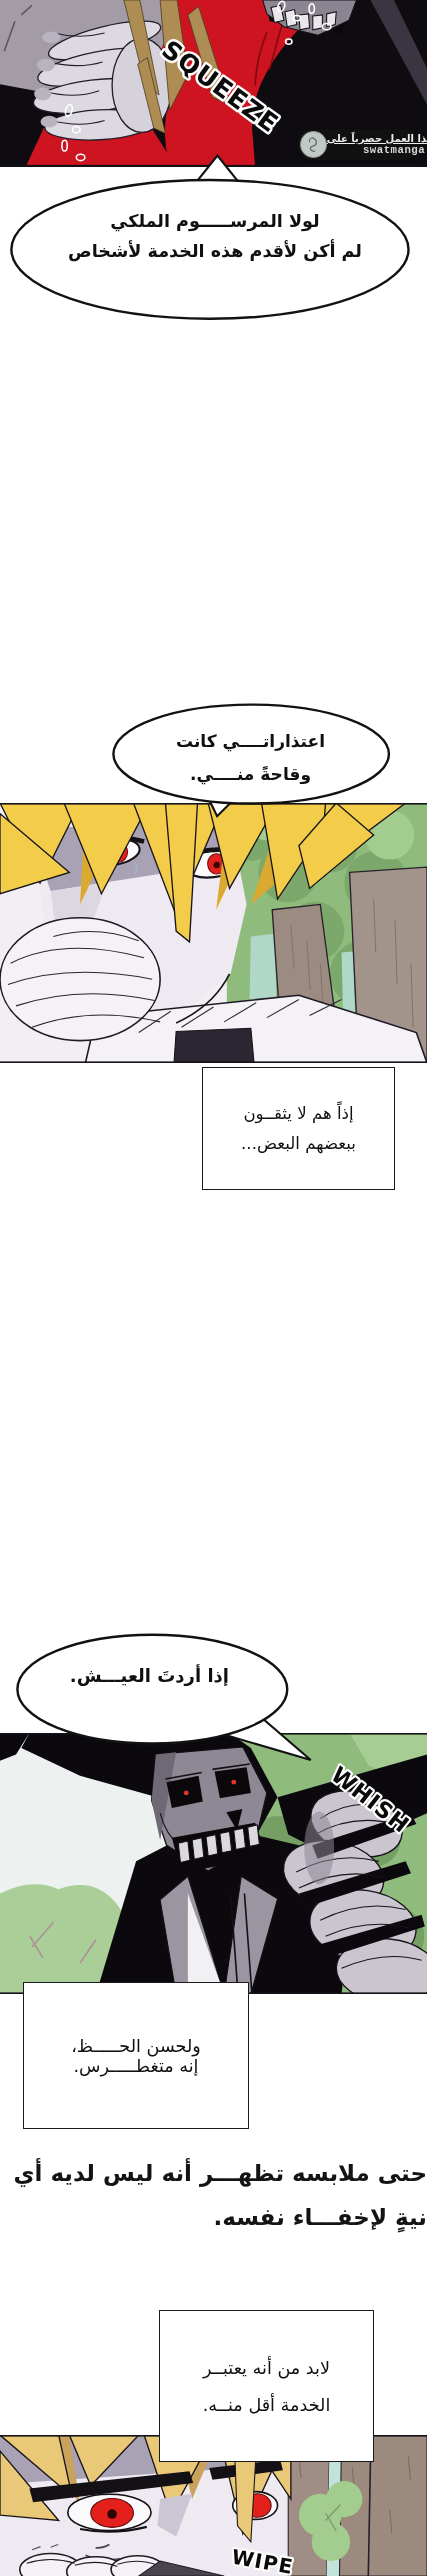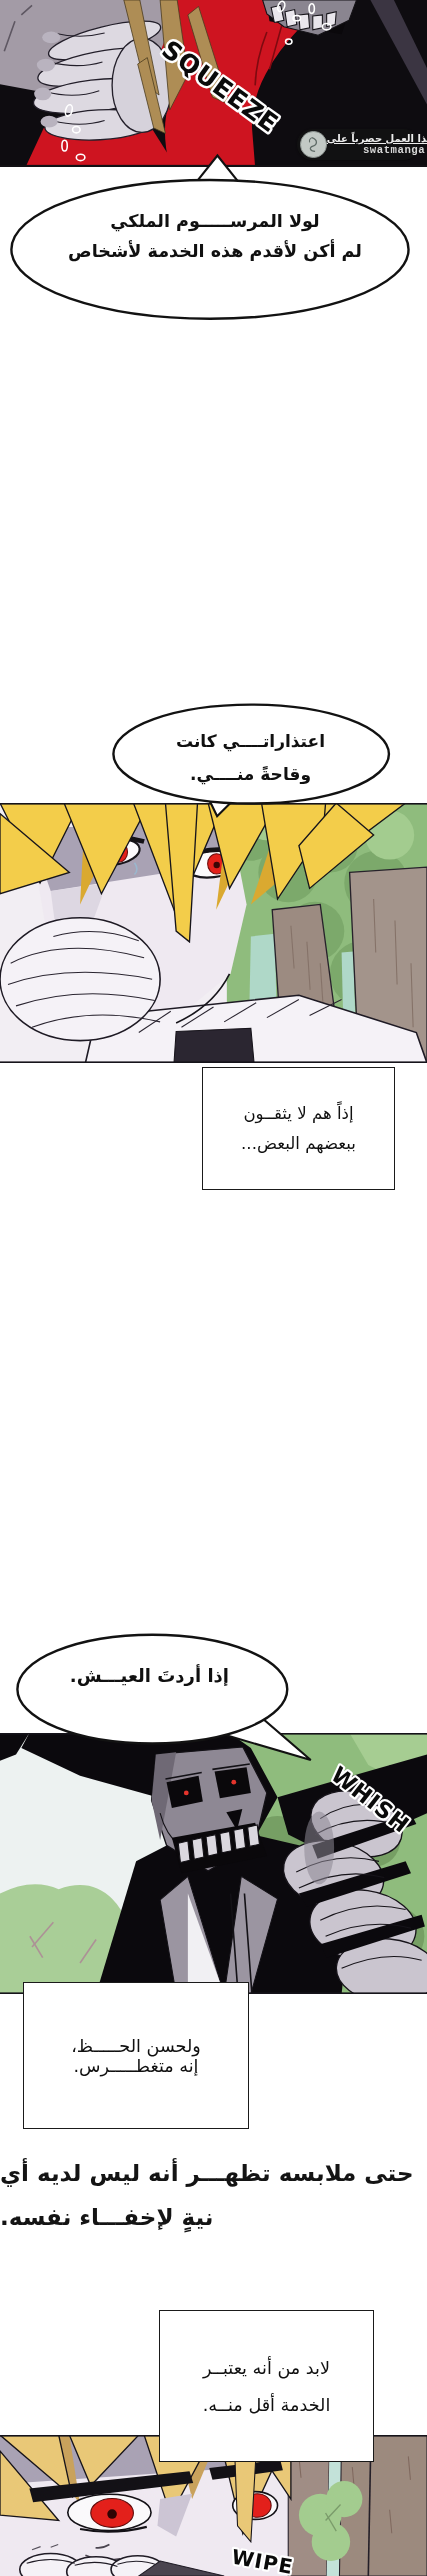--- a/index.html
+++ b/index.html
@@ -19,21 +19,21 @@
   .caption .ln{display:block;}
 
   #bubble1-text{left:36px;top:206px;width:358px;font-size:17.6px;line-height:30px;}
   #bubble2-text{left:133px;top:725px;width:235px;font-size:17px;line-height:33px;}
   #bubble3-text{left:21.4px;top:1659px;width:256px;font-size:18px;line-height:34px;}
 
   #caption-no-trust{left:202px;top:1067px;width:191px;height:121px;font-size:16.6px;gap:10.7px;}
   #caption-lucky{left:23px;top:1982px;width:224px;height:145px;font-size:17.6px;}
   #caption-considers-less{left:159px;top:2310px;width:213px;height:150px;font-size:17.6px;gap:17px;}
 
-  #freetext{position:absolute;left:0;top:2151px;width:427px;z-index:2;direction:rtl;text-align:left;
+  #freetext{position:absolute;left:0;top:2151px;width:427px;z-index:2;direction:rtl;text-align:right;
             color:#141414;font-weight:700;font-size:23px;line-height:44px;}
 
   .sfx-svg{position:absolute;z-index:5;overflow:visible;}
   .sfx{font-family:"DejaVu Sans",sans-serif;font-weight:700;fill:#0a0a0a;stroke:#ffffff;
        paint-order:stroke;stroke-linejoin:round;letter-spacing:2px;}
 
   #watermark{position:absolute;left:297px;top:129px;width:122px;height:31px;z-index:6;
              background:rgba(18,18,18,0.88);border-radius:16px;display:flex;align-items:center;
              padding:0 4.3px 0 3.2px;box-sizing:border-box;box-shadow:0 0.5px 1.6px rgba(0,0,0,0.5);}
   #watermark .logo{width:24.6px;height:24.6px;border-radius:50%;background:#c2c9c5;border:1.1px solid #8e9692;

